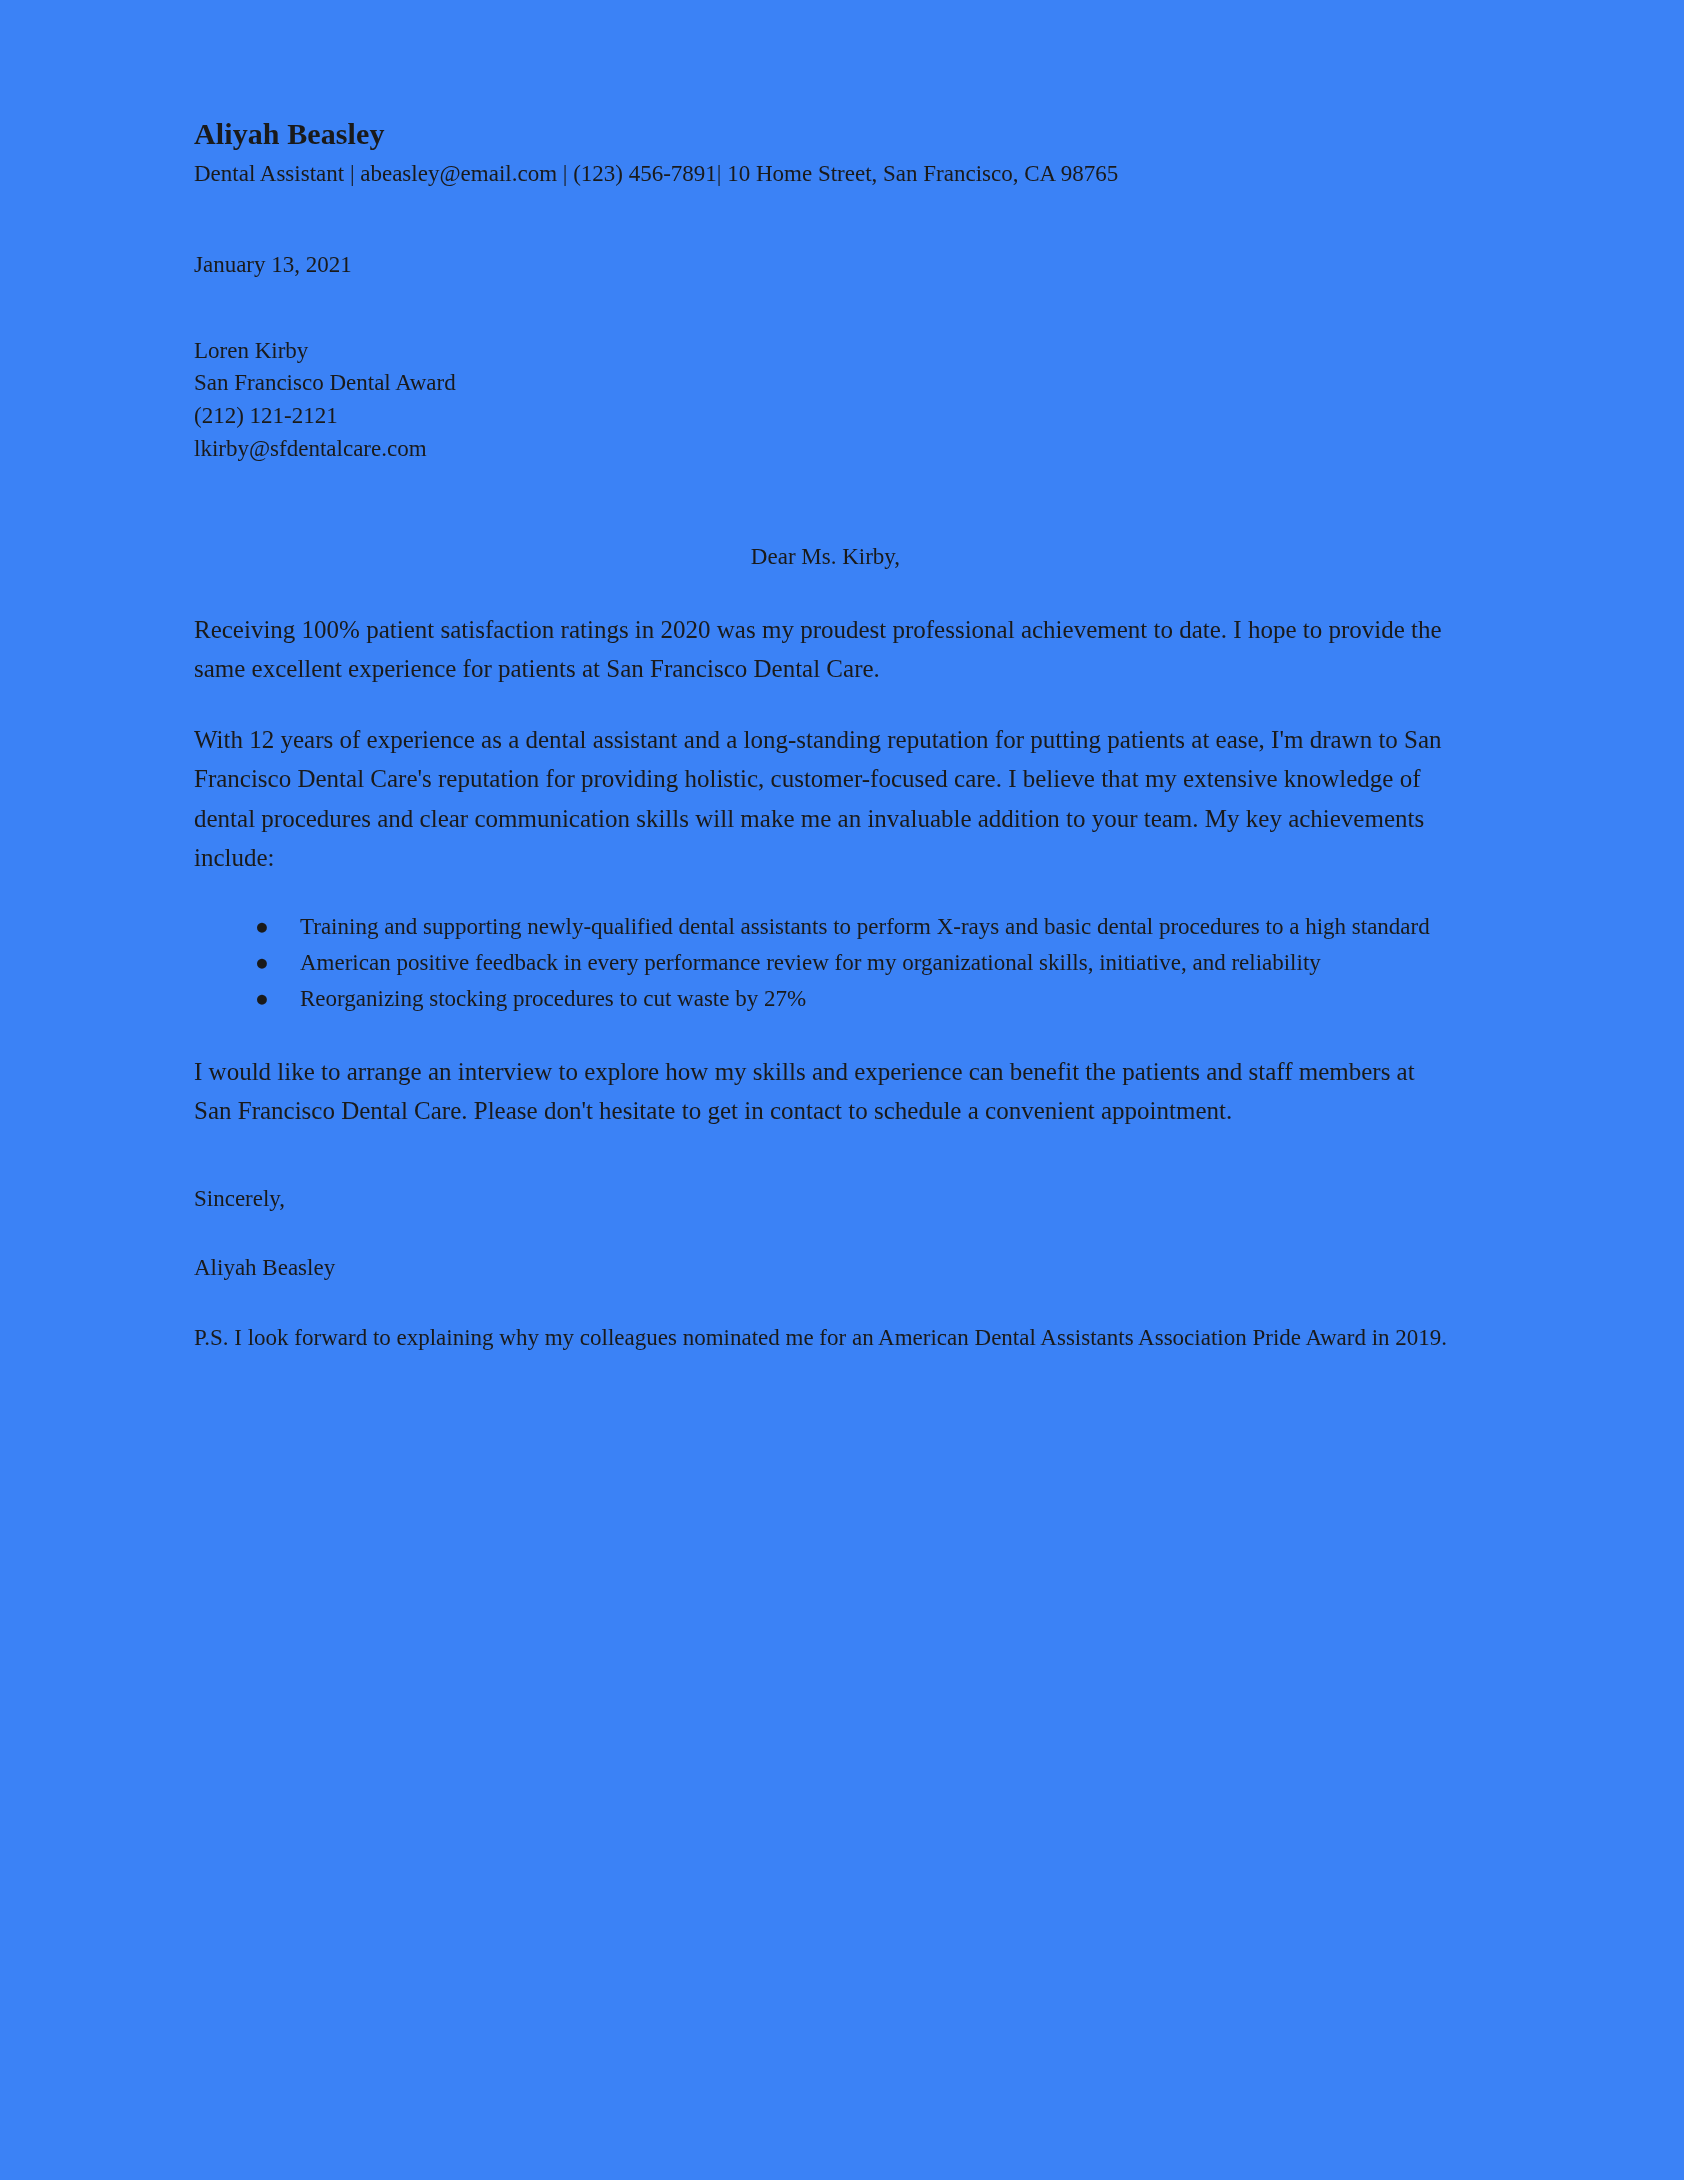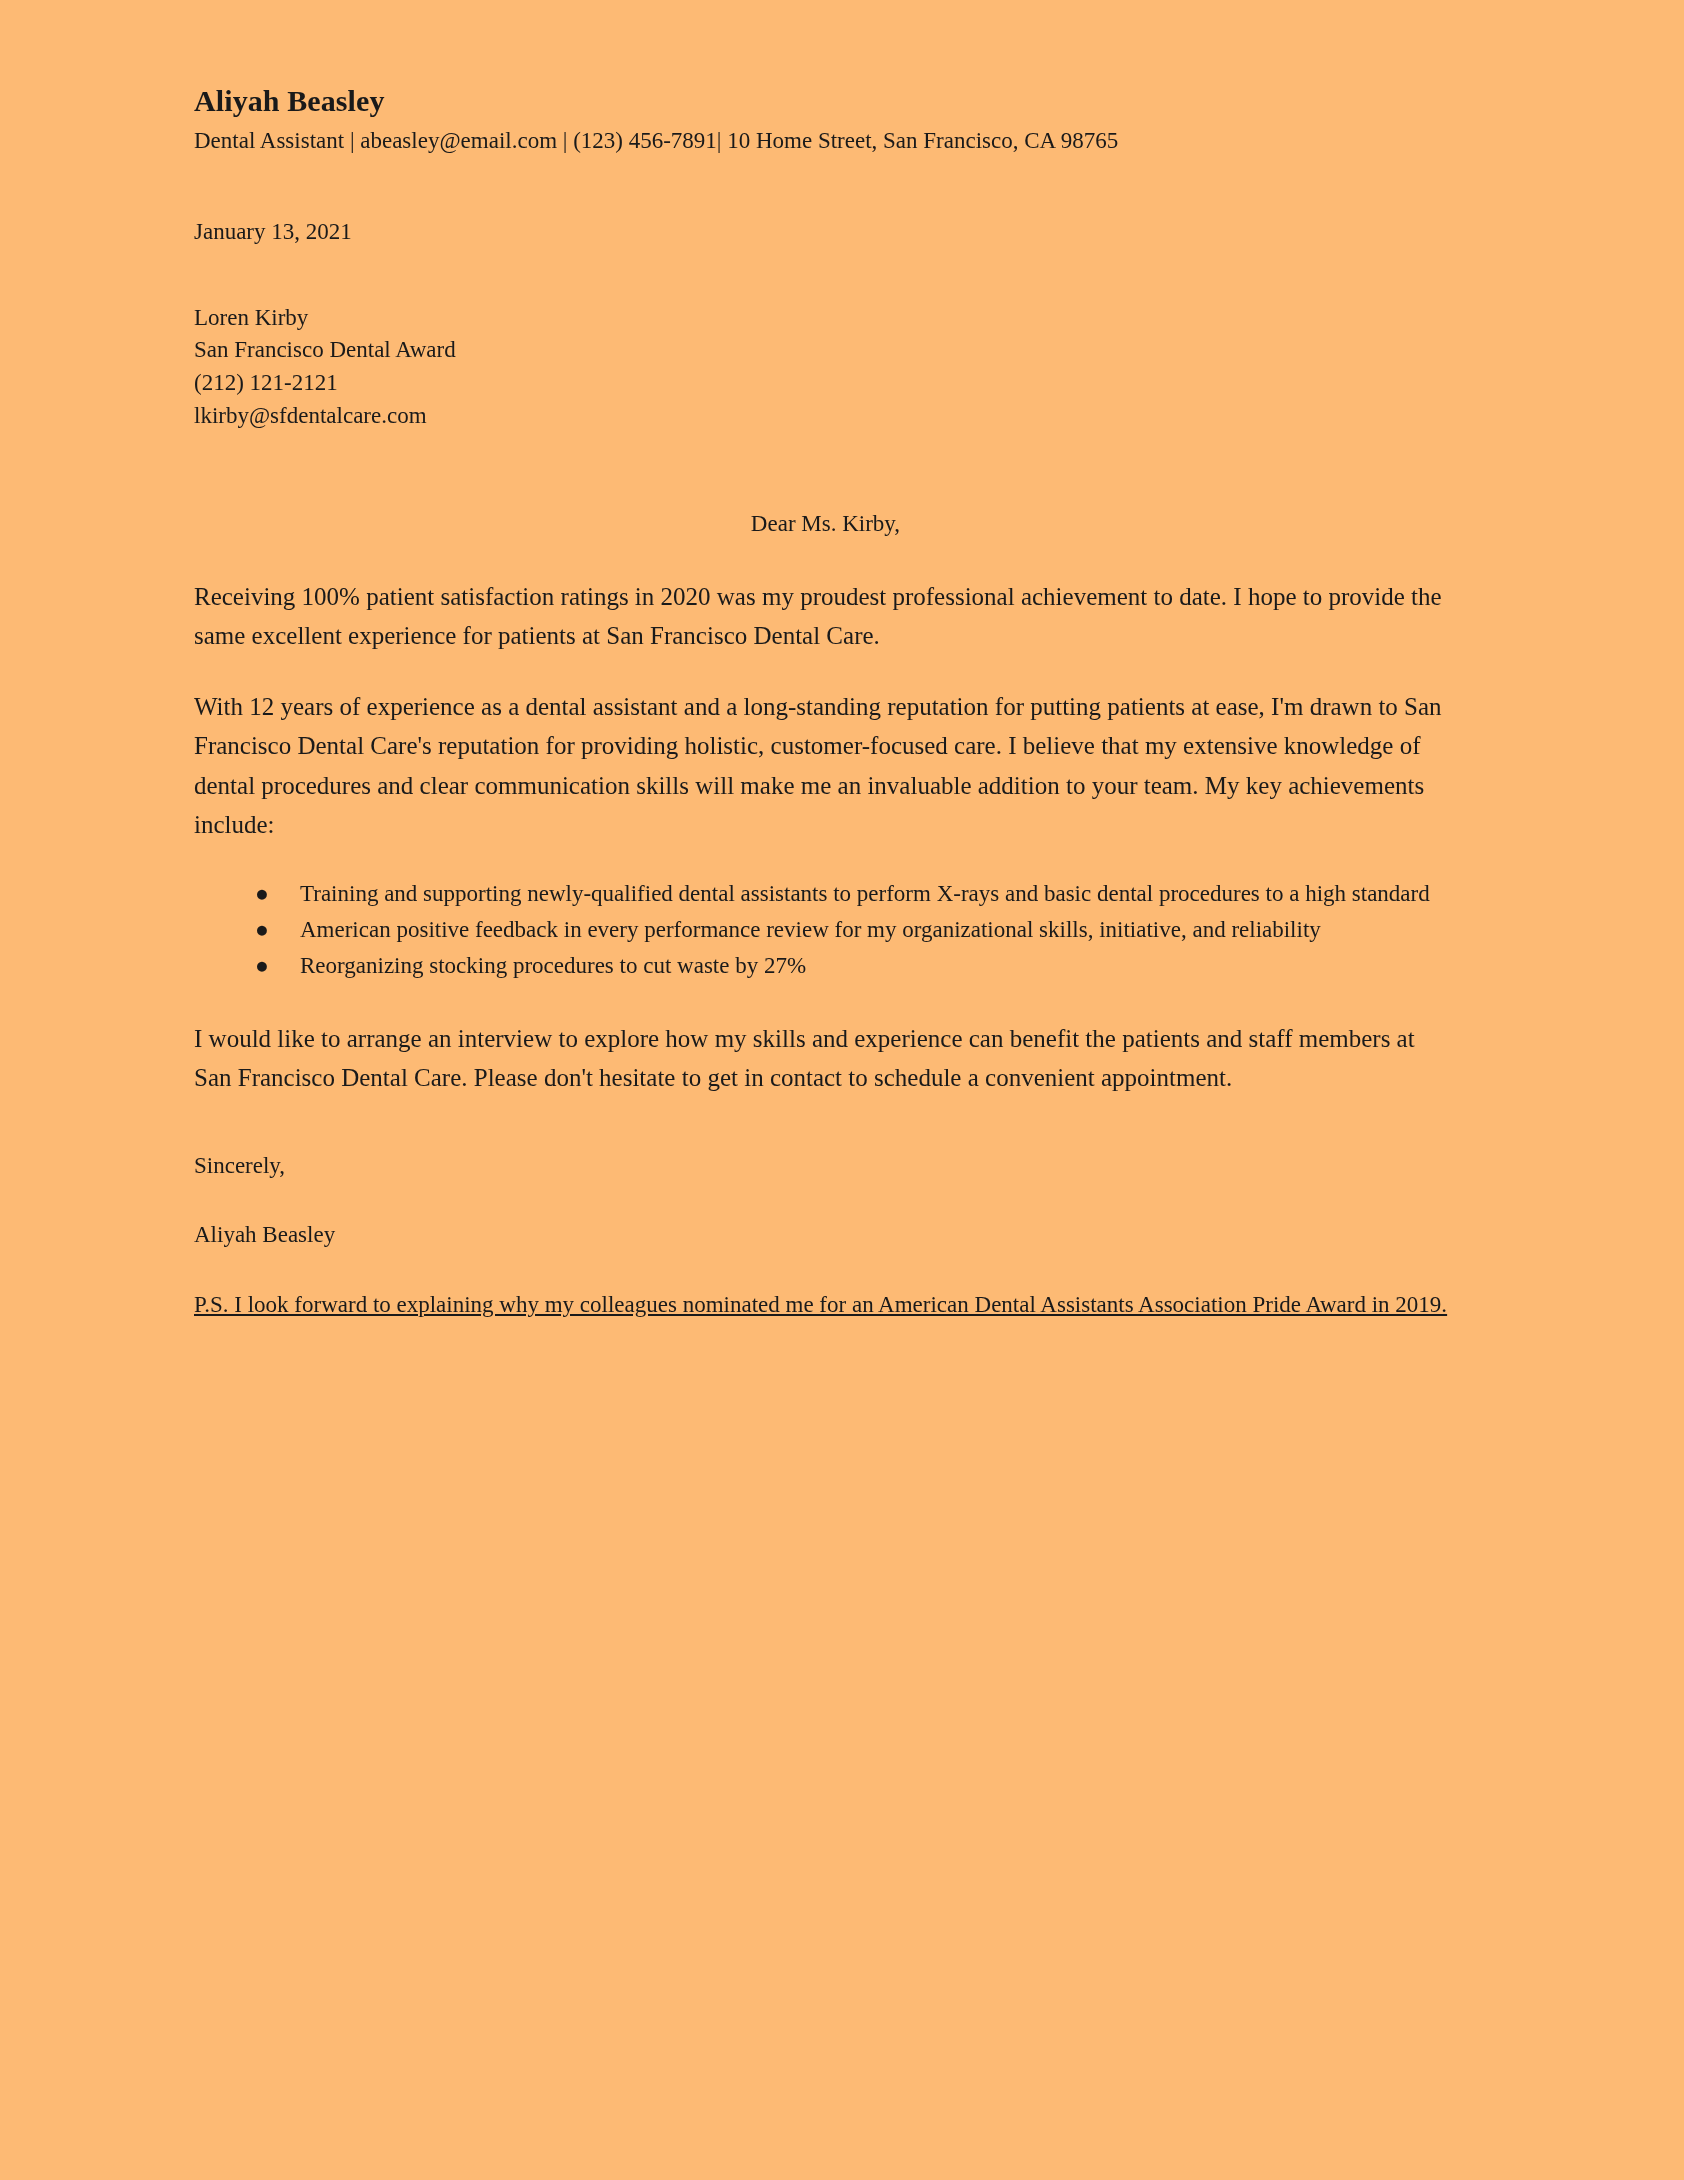--- a/index.html
+++ b/index.html
@@ -13,23 +13,23 @@
     height: 2181px;
     font-family: "Liberation Serif", "DejaVu Serif", serif;
     color: #1a1a1a;
     -webkit-font-smoothing: antialiased;
   }
 
   .page {
     position: relative;
     width: 1685px;
     height: 2181px;
-    background: #fdba74;
+    background: #3b82f6;
     box-sizing: border-box;
-    padding: 84px 228px 0 194px;
+    padding: 117px 228px 0 194px;
   }
 
   
   .letter-header {
     margin: 0 0 0 0;
   }
   .sender-name {
     font-size: 30px;
     font-weight: bold;
     line-height: 1.12;
@@ -111,21 +111,20 @@
   .signature-name {
     font-size: 23px;
     line-height: 1.45;
     margin: 0 0 36px 0;
   }
   .postscript {
     font-size: 23px;
     line-height: 1.58;
     margin: 0;
     max-width: 1271px;
-    text-decoration: underline;
   }
 </style>
 </head>
 <body>
 
 <div class="page">
 
   <header class="letter-header">
     <h1 class="sender-name">Aliyah Beasley</h1>
     <p class="sender-contact">Dental Assistant | abeasley@email.com | (123) 456-7891| 10 Home Street, San Francisco, CA 98765</p>

